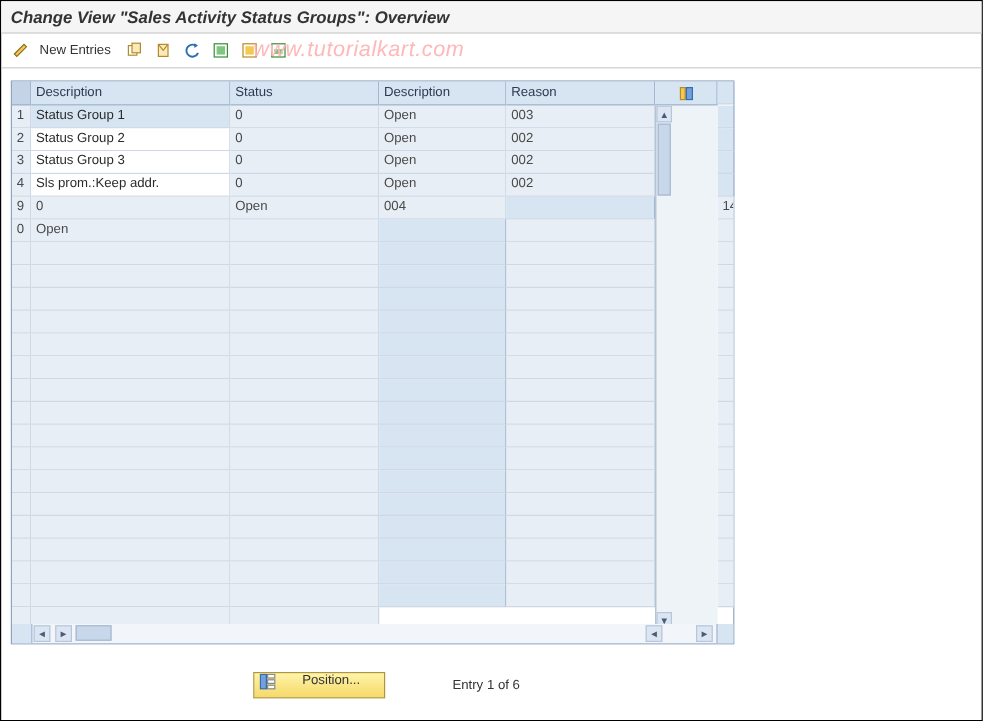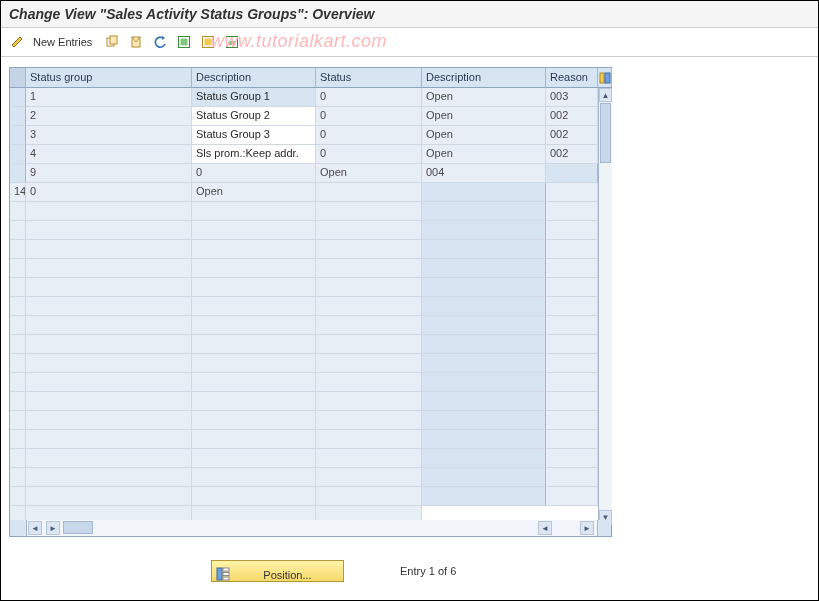--- a/index.html
+++ b/index.html
@@ -127,25 +127,25 @@
     .hscrollbar .thumb{position:absolute; top:1px; height:13px; background:#c8d7ea; border:1px solid #a6b8cf;}
     .footer {
       position:absolute;
       left:0; right:0;
       bottom: 18px;
       display:flex;
       align-items:center;
     }
     .pos-btn {
       margin-left: 210px;
-      width: 133px;
+      width: 110px;
       height: 22px;
       background: linear-gradient(#fff4a8,#f5d96a);
       border: 1px solid #b09838;
-      display:flex; align-items:flex-end;
+      display:flex; align-items:flex-start;
       font-size:11px; color:#333;
       padding: 0 4px;
       gap:6px;
       cursor: default;
     }
     .pos-btn .pic{width:14px;height:14px;display:inline-flex;align-items:center;justify-content:center;}
     .pos-btn .lbl{flex:1; text-align:center;}
     .entry-text { margin-left: 56px; font-size:11px; color:#333;}
   </style>
 </head>
@@ -195,21 +195,20 @@
         <rect x="1.5" y="1.5" width="11" height="11" fill="#fff" stroke="#3a8a3a"></rect>
         <rect x="3.5" y="6" width="7" height="4" fill="#7fc77f"></rect>
       </svg>
   </span>
   <span class="watermark">www.tutorialkart.com</span>
 </div>
 
 <div class="table-wrap">
   <div class="grid" id="grid">
       <div class="hcell selcol"></div>
-      <div class="hcell">Status group</div>
       <div class="hcell">Description</div>
       <div class="hcell">Status</div>
       <div class="hcell">Description</div>
       <div class="hcell">Reason</div>
       <div class="hcell config">
         <svg width="12" height="12">
           <rect x="1" y="1" width="4" height="10" fill="#f3c94f" stroke="#b58a2b"></rect>
           <rect x="6" y="1" width="5" height="10" fill="#6fa0e0" stroke="#3a6aa8"></rect>
         </svg>
       </div>

